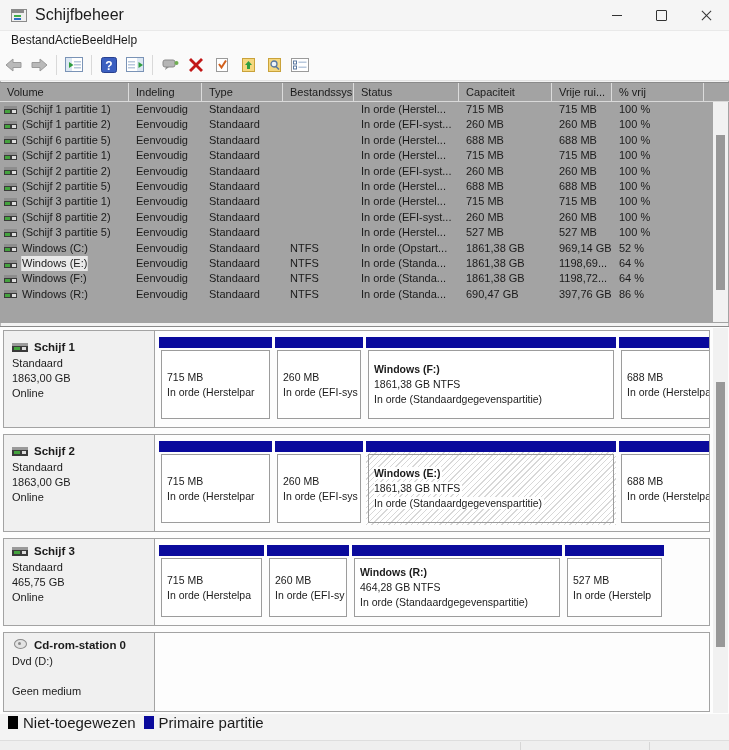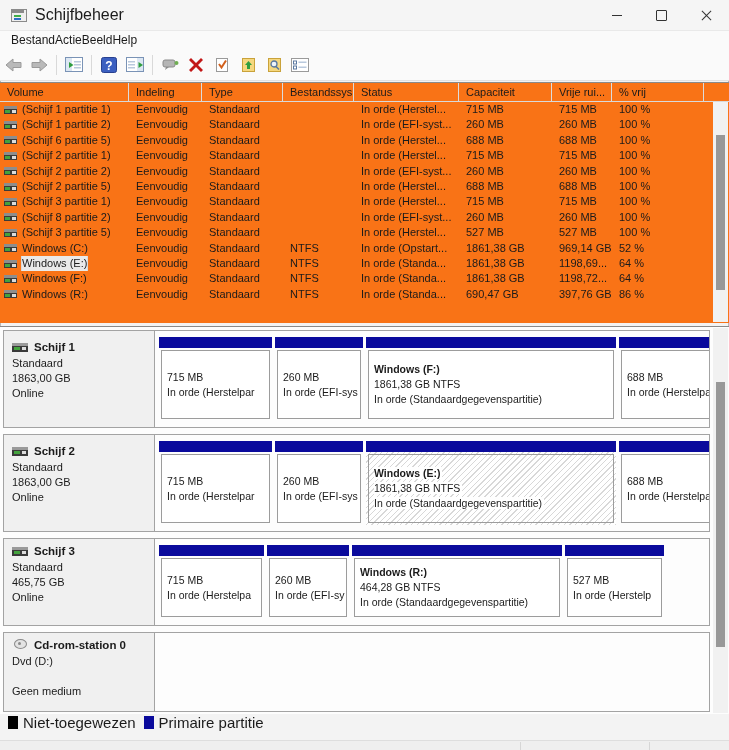--- a/index.html
+++ b/index.html
@@ -27,21 +27,21 @@
   .menubar{position:absolute;top:31px;left:0;right:0;height:18px;background:#fafafa;
            display:flex;align-items:center;font-size:12px;color:#1b1b1b;}
   .menu-item{padding:0 0;}
   .menu-item:first-child{padding-left:11px;}
   
   .toolbar{position:absolute;top:49px;left:0;right:0;height:31px;background:#fafafa;
            border-bottom:1px solid #e2e2e2;display:flex;align-items:center;}
   .tbtn{width:26px;height:24px;display:flex;align-items:center;justify-content:center;}
   .tsep{width:1px;height:20px;background:#d9d9d9;margin:0 4px;}
   
-  .list-pane{position:absolute;top:82px;left:0;right:0;height:240px;background:#f97316;
+  .list-pane{position:absolute;top:82px;left:0;right:0;height:240px;background:#a3a3a3;
              border-top:1px solid #8a8a8a;}
   .vgrid{display:grid;grid-template-columns:129px 73px 81px 71px 105px 93px 60px 92px;}
   .vhead{height:18px;line-height:18px;font-size:11px;color:#1b1b1b;border-bottom:1px solid #d9d9d9;}
   .vhead .hcell{padding-left:7px;border-right:1px solid #dcdcdc;overflow:hidden;white-space:nowrap;}
   .vrow{height:15.4px;line-height:15.4px;font-size:11px;color:#1b1b1b;}
   .vcell{padding-left:7px;overflow:hidden;white-space:nowrap;}
   .vcell.cv{display:flex;align-items:center;padding-left:4px;}
   .vicon{flex:0 0 13px;width:13px;height:8px;margin-right:5px;position:relative;
          background:linear-gradient(#8d8d8d 0 3px,#3a3a3a 3px 100%);}
   .vicon::after{content:"";position:absolute;left:1px;bottom:1px;width:5px;height:3px;background:#44a33e;}

